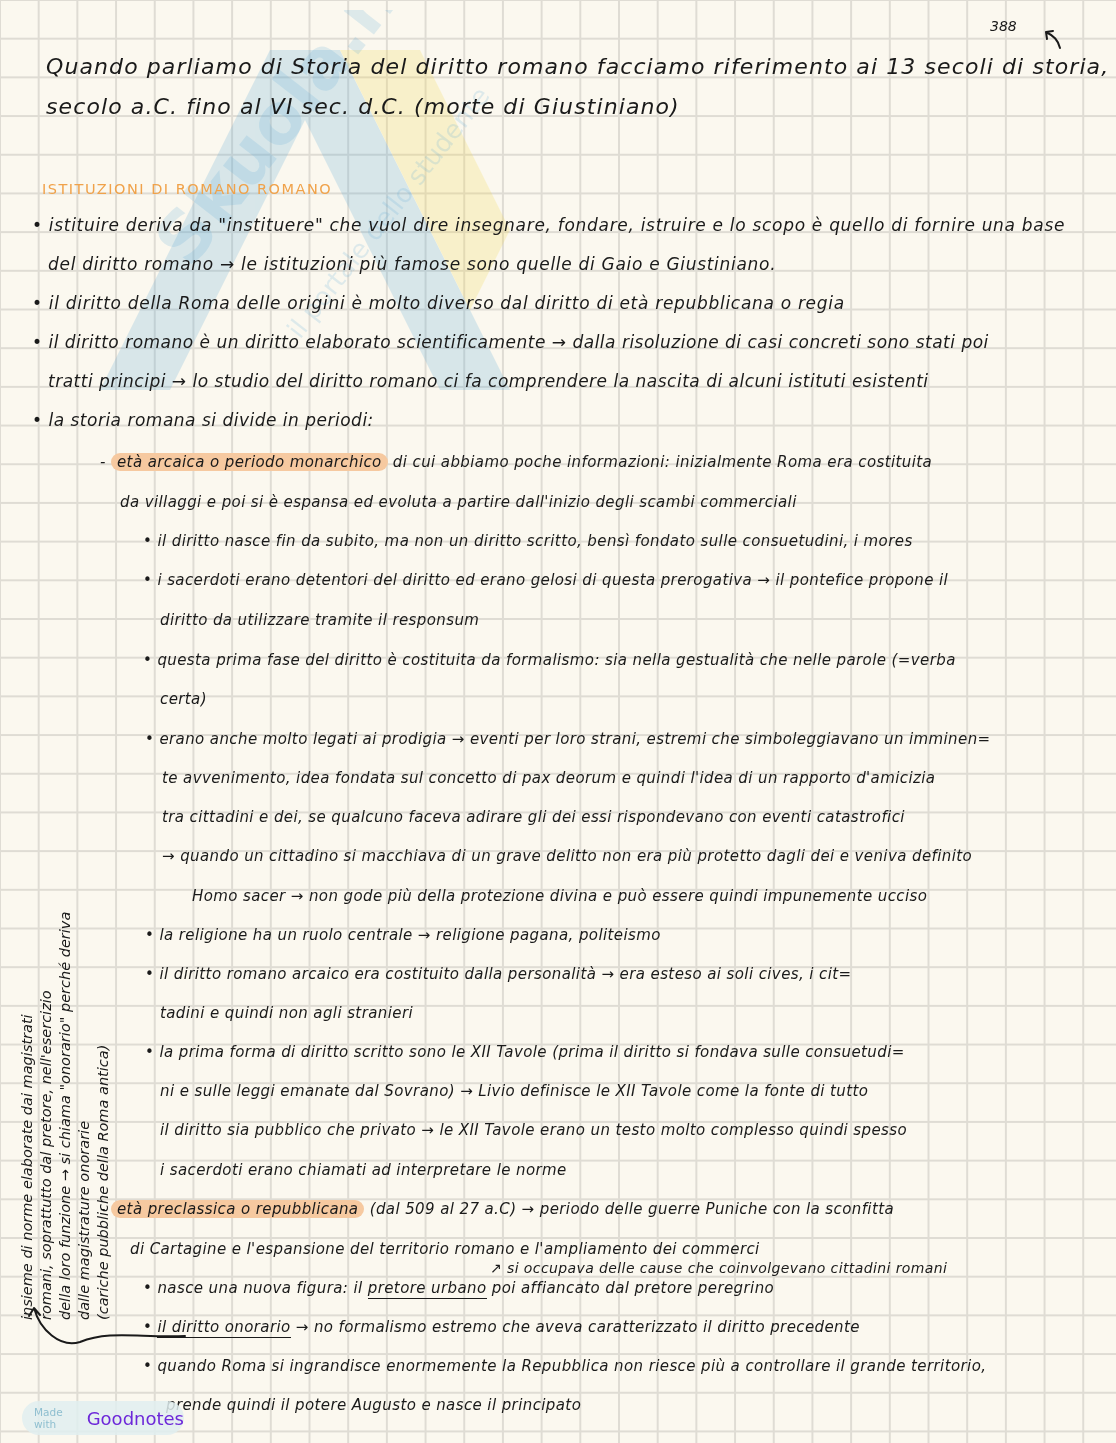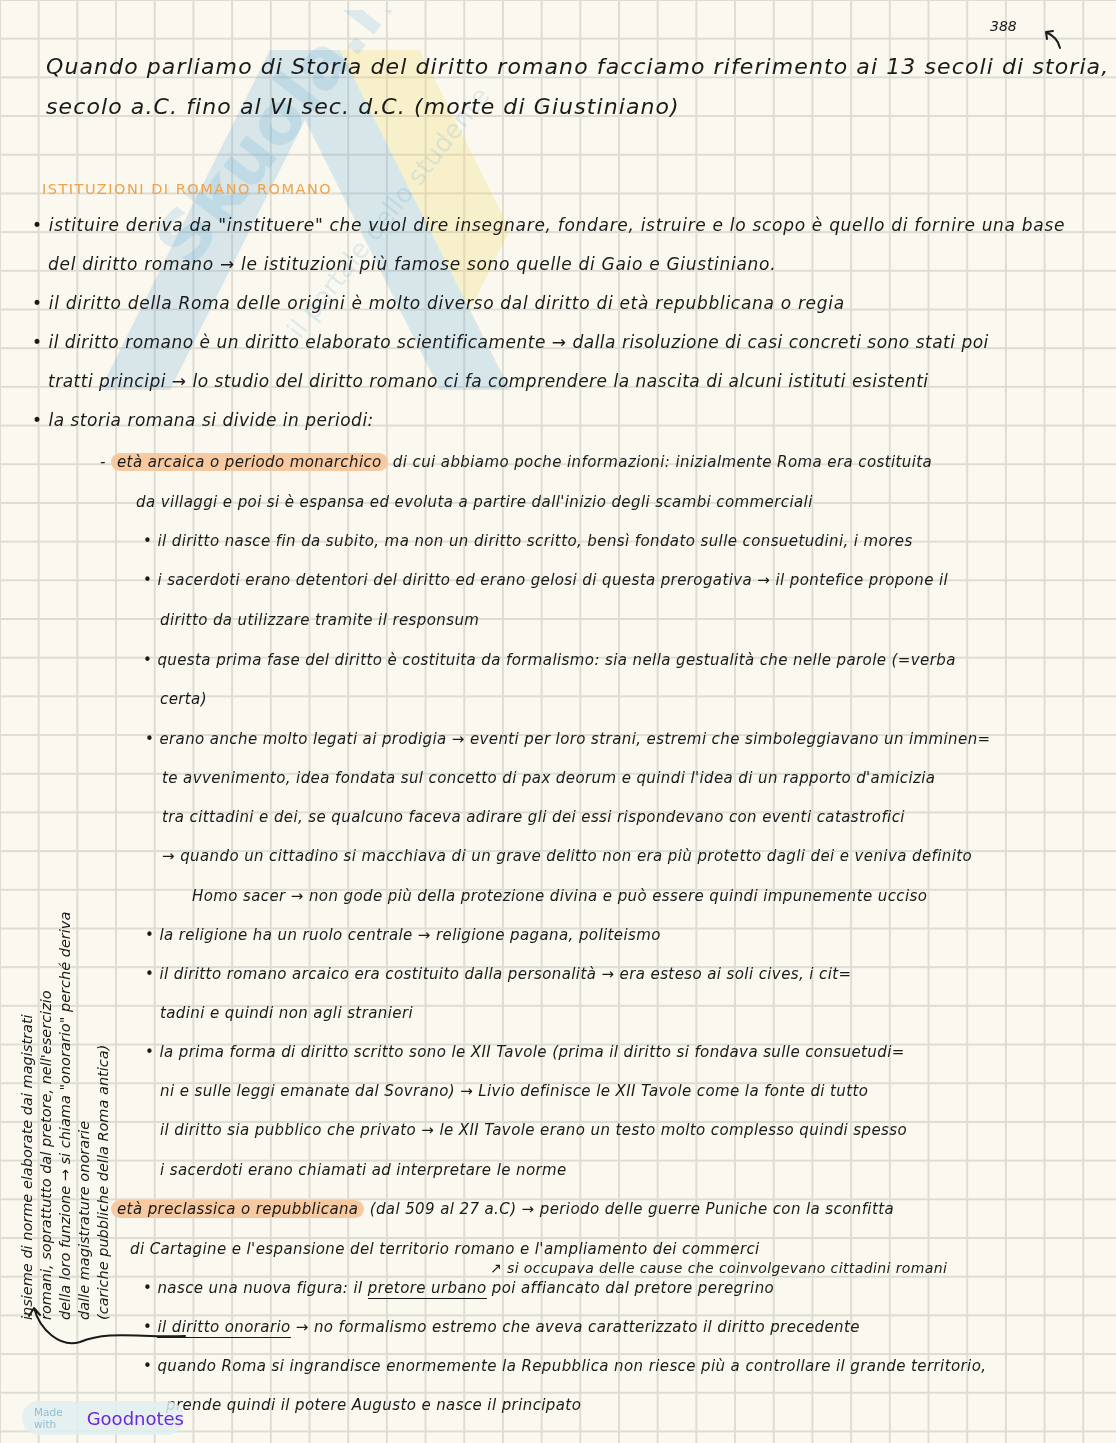--- a/index.html
+++ b/index.html
@@ -67,21 +67,21 @@
 <div class="ln big" style="left:32px; top:214px; font-size:17px; letter-spacing:0.7px;">• istituire deriva da "instituere" che vuol dire insegnare, fondare, istruire e lo scopo è quello di fornire una base</div>
 <div class="ln big" style="left:48px; top:253px; font-size:17px; letter-spacing:0.7px;">del diritto romano → le istituzioni più famose sono quelle di Gaio e Giustiniano.</div>
 <div class="ln big" style="left:32px; top:292px; font-size:17px; letter-spacing:0.7px;">• il diritto della Roma delle origini è molto diverso dal diritto di età repubblicana o regia</div>
 <div class="ln big" style="left:32px; top:331px; font-size:17px; letter-spacing:0.5px;">• il diritto romano è un diritto elaborato scientificamente → dalla risoluzione di casi concreti sono stati poi</div>
 <div class="ln big" style="left:48px; top:370px; font-size:17px; letter-spacing:0.5px;">tratti principi → lo studio del diritto romano ci fa comprendere la nascita di alcuni istituti esistenti</div>
 <div class="ln big" style="left:32px; top:409px; font-size:17px; letter-spacing:0.5px;">• la storia romana si divide in periodi:</div>
 
 <div class="ln" style="left:100px; top:451px;">
   <span>- </span><span class="hl">età arcaica o periodo monarchico</span><span> di cui abbiamo poche informazioni: inizialmente Roma era costituita</span>
 </div>
-<div class="ln" style="left:136px; top:491px;">da villaggi e poi si è espansa ed evoluta a partire dall'inizio degli scambi commerciali</div>
+<div class="ln" style="left:120px; top:491px;">da villaggi e poi si è espansa ed evoluta a partire dall'inizio degli scambi commerciali</div>
 
 <div class="ln" style="left:143px; top:530px;">• il diritto nasce fin da subito, ma non un diritto scritto, bensì fondato sulle consuetudini, i mores</div>
 <div class="ln" style="left:143px; top:569px;">• i sacerdoti erano detentori del diritto ed erano gelosi di questa prerogativa → il pontefice propone il</div>
 <div class="ln" style="left:160px; top:609px;">diritto da utilizzare tramite il responsum</div>
 <div class="ln" style="left:143px; top:649px;">• questa prima fase del diritto è costituita da formalismo: sia nella gestualità che nelle parole (=verba</div>
 <div class="ln" style="left:160px; top:688px;">certa)</div>
 <div class="ln" style="left:145px; top:728px;">• erano anche molto legati ai prodigia → eventi per loro strani, estremi che simboleggiavano un imminen=</div>
 <div class="ln" style="left:162px; top:767px;">te avvenimento, idea fondata sul concetto di pax deorum e quindi l'idea di un rapporto d'amicizia</div>
 <div class="ln" style="left:162px; top:806px;">tra cittadini e dei, se qualcuno faceva adirare gli dei essi rispondevano con eventi catastrofici</div>
 <div class="ln" style="left:162px; top:845px;">→ quando un cittadino si macchiava di un grave delitto non era più protetto dagli dei e veniva definito</div>

